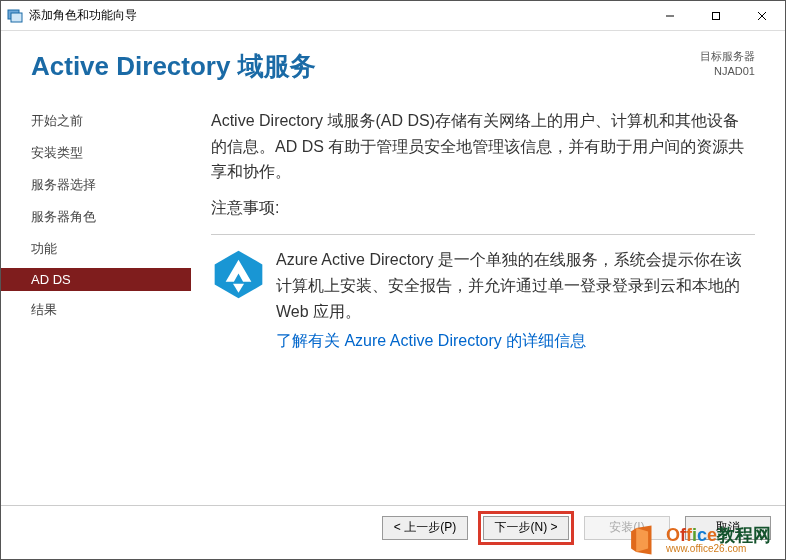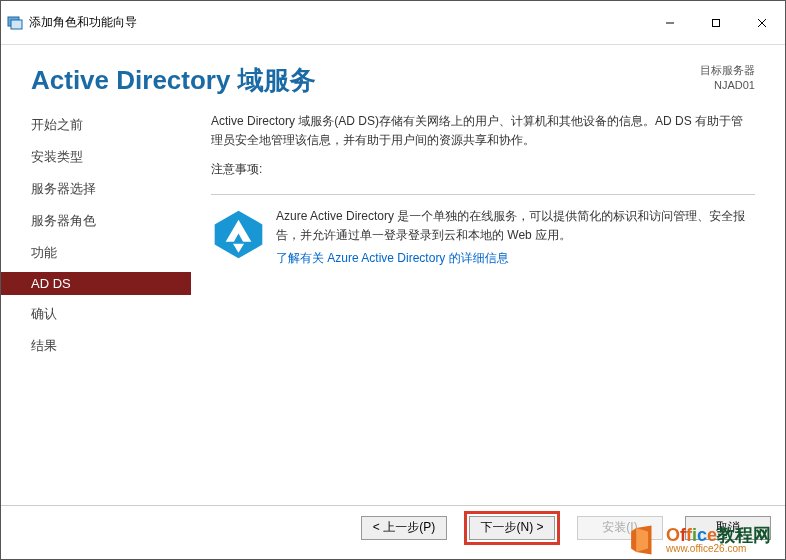--- a/index.html
+++ b/index.html
@@ -8,21 +8,21 @@
       font-family: "Microsoft YaHei", "Segoe UI", sans-serif;
       font-size: 12px;
       background: #fff;
       width: 786px;
       height: 560px;
       overflow: hidden;
       border: 1px solid #555;
       position: relative;
     }
     .titlebar {
-      height: 44px;
+      height: 30px;
       display: flex;
       align-items: center;
       padding-left: 6px;
       border-bottom: 1px solid #ddd;
       background: #fff;
     }
     .titlebar .app-icon {
       width: 16px; height: 16px;
       margin-right: 6px;
     }
@@ -56,21 +56,21 @@
     }
     .dest-block {
       text-align: right;
       font-size: 11px;
       color: #555;
       line-height: 1.4;
     }
     .content-wrap {
       display: flex;
       padding: 0 10px 0 0;
-      margin-top: 0;
+      margin-top: 10px;
       justify-content: space-between;
     }
     .sidebar {
       width: 190px;
       padding-top: 6px;
     }
     .sidebar-item {
       padding: 4px 10px 4px 30px;
       font-size: 13px;
       color: #444;
@@ -79,21 +79,21 @@
     .sidebar-item.active {
       background: #7f1d1d;
       color: #fff;
     }
     .sidebar-item.dim {
       color: #404040;
     }
     .main {
       flex: 1;
       padding: 6px 20px 6px 20px;
-      font-size: 12px;
+      font-size: 16px;
       color: #333;
       line-height: 1.6;
     }
     .main p { margin: 0 0 10px 0; }
     .main ul {
       margin: 4px 0 10px 0;
       padding-left: 20px;
     }
     .main ul li {
       margin-bottom: 6px;
@@ -120,21 +120,21 @@
     .button-bar {
       position: absolute;
       bottom: 10px;
       left: 0; right: 0;
       height: 44px;
       border-top: 1px solid #ccc;
       display: flex;
       align-items: center;
       justify-content: flex-end;
       padding-right: 14px;
-      gap: 22px;
+      gap: 15px;
     }
     .btn {
       min-width: 86px;
       height: 24px;
       border: 1px solid #999;
       background: #efefef;
       font-size: 12px;
       display: inline-flex;
       align-items: center;
       justify-content: center;
@@ -217,38 +217,37 @@
 </div>
 
 <div class="content-wrap">
   <div class="sidebar">
     <div class="sidebar-item"><span>开始之前</span></div>
     <div class="sidebar-item"><span>安装类型</span></div>
     <div class="sidebar-item"><span>服务器选择</span></div>
     <div class="sidebar-item"><span>服务器角色</span></div>
     <div class="sidebar-item"><span>功能</span></div>
     <div class="sidebar-item active"><span>AD DS</span></div>
-    <div class="sidebar-item"><span>确认</span></div>
     <div class="sidebar-item dim"><span>结果</span></div>
   </div>
 
   <div class="main">
     <p>Active Directory 域服务(AD DS)存储有关网络上的用户、计算机和其他设备的信息。AD DS 有助于管理员安全地管理该信息，并有助于用户间的资源共享和协作。</p>
     <p>注意事项:</p>
 
     <div class="info-box">
       <div class="aad-icon">
         <svg viewBox="0 0 60 60" width="55" height="55">
           <polygon points="30,4 56,19 56,41 30,56 4,41 4,19" fill="#1996d4"></polygon>
           <path d="M30 14 L44 38 L35 38 L30 29 L25 38 L16 38 Z" fill="#fff"></path>
           <path d="M24 40 L36 40 L30 50 Z" fill="#fff"></path>
         </svg>
       </div>
       <div class="info-text">
-        <div>Azure Active Directory 是一个单独的在线服务，可以提供简化的标识和访问管理、安全报告，并允许通过单一登录登录到云和本地的 Web 应用。</div>
+        <div>Azure Active Directory 是一个单独的在线服务，系统会提示你在该计算机上安装、安全报告，并允许通过单一登录登录到云和本地的 Web 应用。</div>
         <a class="link">了解有关 Azure Active Directory 的详细信息</a>
       </div>
     </div>
   </div>
 </div>
 
 <div class="button-bar">
   <div class="btn">&lt; 上一步(P)</div>
   <div class="btn highlight">下一步(N) &gt;</div>
   <div class="btn disabled">安装(I)</div>

